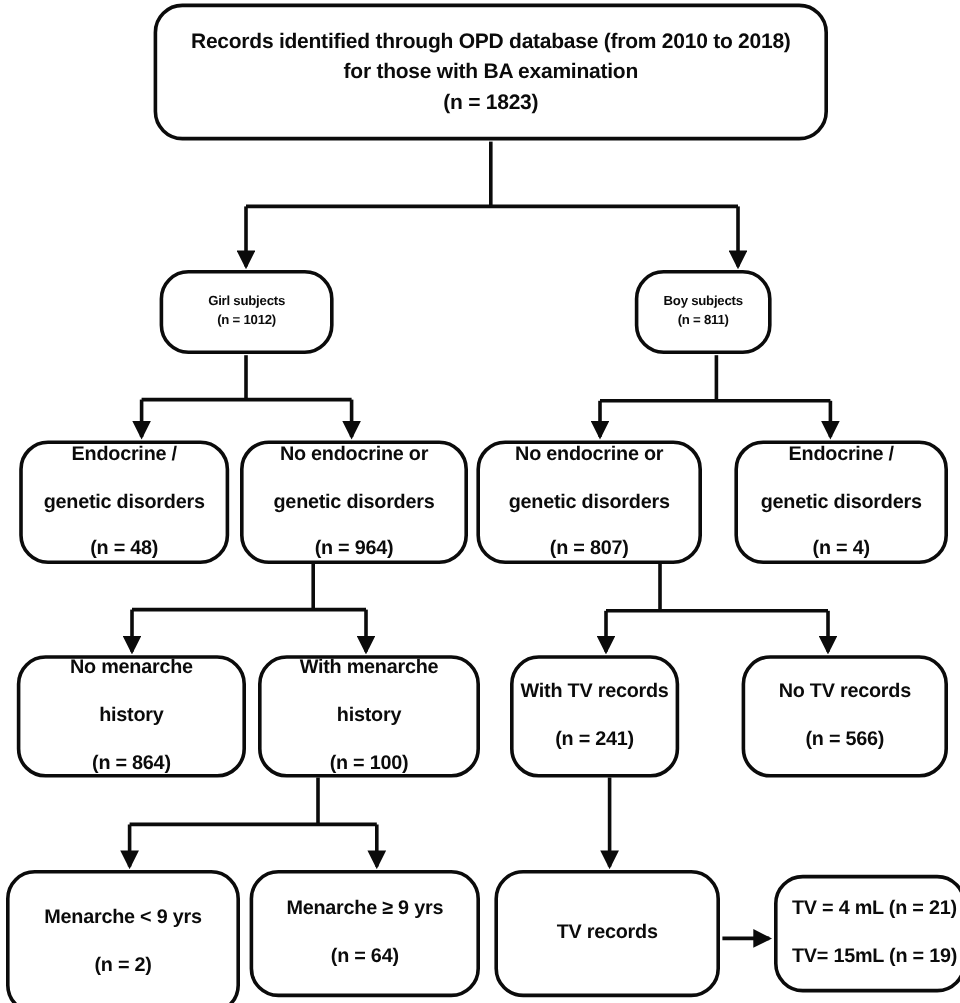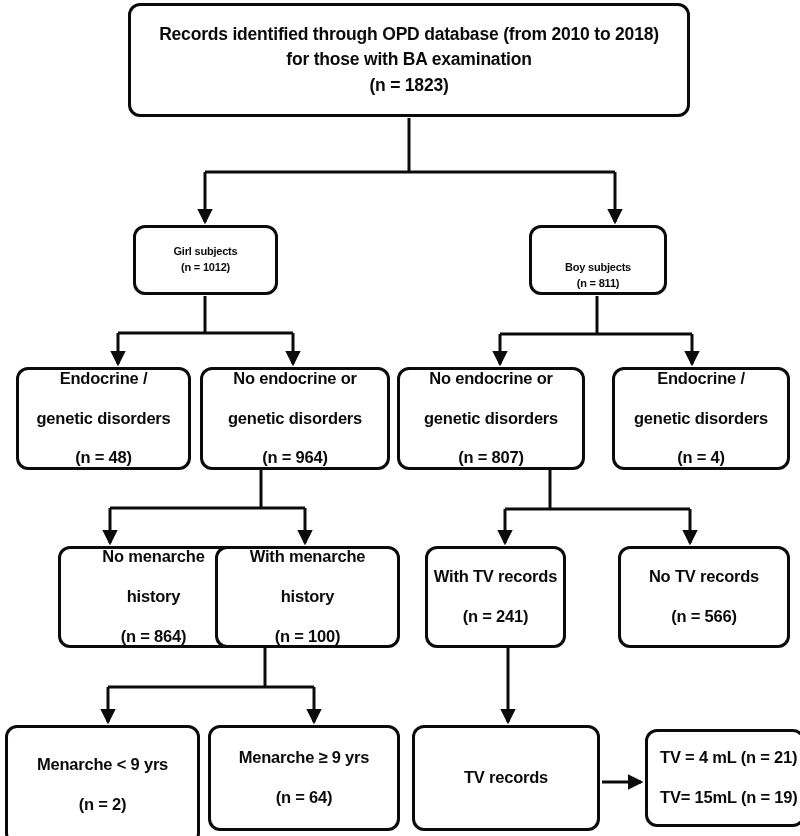--- a/index.html
+++ b/index.html
@@ -24,21 +24,21 @@
     left: 0;
     top: 0;
     width: 800px;
     height: 836px;
     pointer-events: none;
   }
   .node {
     position: absolute;
     box-sizing: border-box;
     border: 3px solid #0b0b0b;
-    border-radius: 12px;
+    border-radius: 24px;
     background: #ffffff;
     display: flex;
     flex-direction: column;
     align-items: center;
     justify-content: center;
     text-align: center;
     color: #0b0b0b;
     font-weight: bold;
     line-height: 1.45;
     letter-spacing: -0.2px;
@@ -109,21 +109,21 @@
     <span class="line">Records identified through OPD database (from 2010 to 2018)</span>
     <span class="line">for those with BA examination</span>
     <span class="line">(n = 1823)</span>
   </div>
 
   <div class="node size-md" style="left:133px; top:225px; width:145px; height:70px;">
     <span class="line">Girl subjects</span>
     <span class="line">(n = 1012)</span>
   </div>
 
-  <div class="node size-md" style="left:529px; top:225px; width:138px; height:70px;justify-content:flex-end;">
+  <div class="node size-md" style="left:529px; top:225px; width:114px; height:70px;">
     <span class="line">Boy subjects</span>
     <span class="line">(n = 811)</span>
   </div>
 
   <div class="node size-sm" style="left:16px; top:367px; width:175px; height:103px;">
     <span class="line">Endocrine /</span>
     <span class="line">genetic disorders</span>
     <span class="line">(n = 48)</span>
   </div>
 
@@ -138,21 +138,21 @@
     <span class="line">genetic disorders</span>
     <span class="line">(n = 807)</span>
   </div>
 
   <div class="node size-sm" style="left:612px; top:367px; width:178px; height:103px;">
     <span class="line">Endocrine /</span>
     <span class="line">genetic disorders</span>
     <span class="line">(n = 4)</span>
   </div>
 
-  <div class="node size-sm" style="left:14px; top:546px; width:191px; height:102px;margin-left:44px;">
+  <div class="node size-sm" style="left:14px; top:546px; width:191px; height:102px;">
     <span class="line">No menarche</span>
     <span class="line">history</span>
     <span class="line">(n = 864)</span>
   </div>
 
   <div class="node size-sm" style="left:215px; top:546px; width:185px; height:102px;">
     <span class="line">With menarche</span>
     <span class="line">history</span>
     <span class="line">(n = 100)</span>
   </div>

